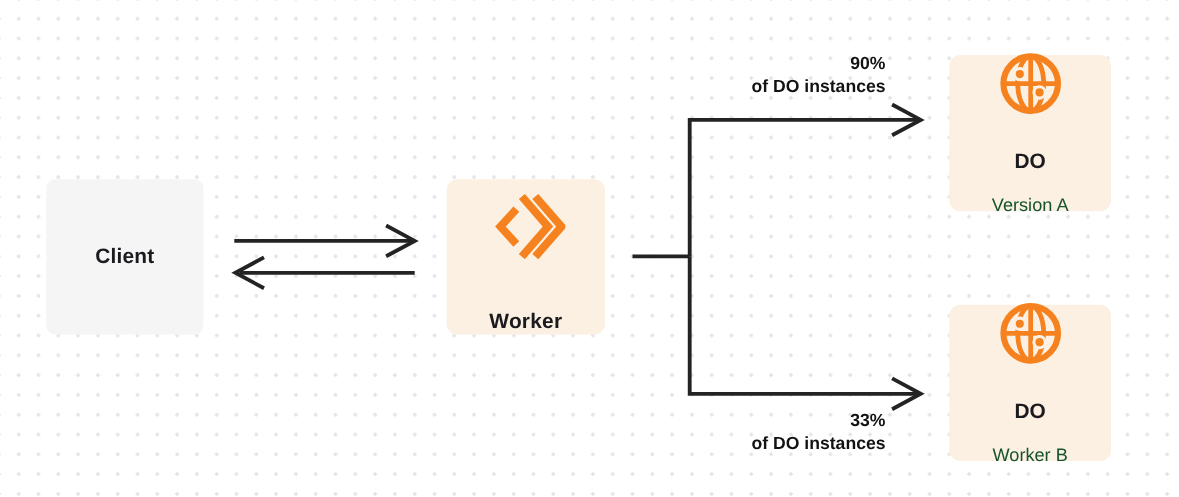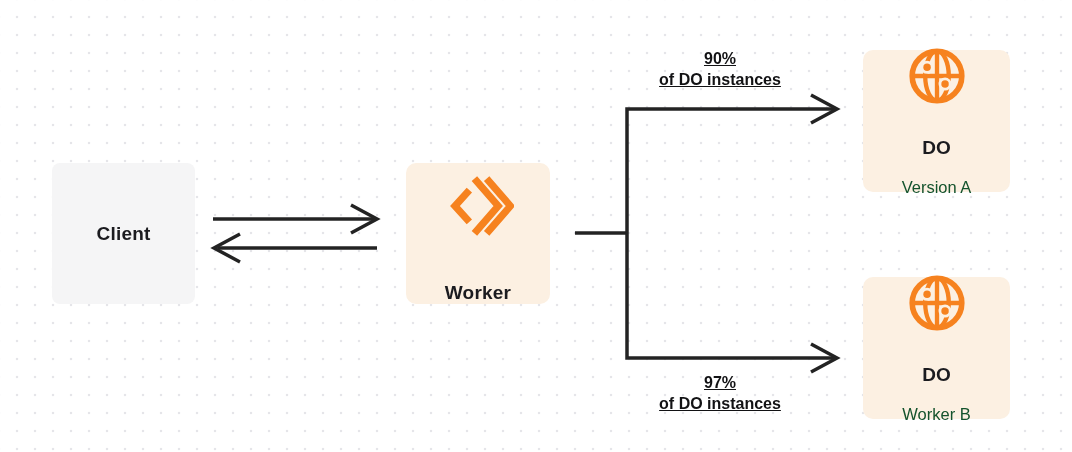--- a/index.html
+++ b/index.html
@@ -24,21 +24,21 @@
     display: flex;
     flex-direction: column;
     align-items: center;
     justify-content: center;
     box-sizing: border-box;
     gap: 16px;
   }
   .node-gray { background: #f5f5f6; border-radius: 8px; }
   .node-cream { background: #fcf0e2; }
 
-  .client-box { left: 52px; top: 163px; width: 143px; height: 141px; }
+  .client-box { left: 42px; top: 163px; width: 143px; height: 141px; }
   .worker-box { left: 406px; top: 163px; width: 144px; height: 141px; padding-top: 6px; }
   .do-a-box   { left: 863px; top: 50px;  width: 147px; height: 142px; }
   .do-b-box   { left: 863px; top: 277px; width: 147px; height: 142px; }
 
   .node-label {
     font-size: 19px;
     font-weight: bold;
     color: #1b1b1f;
     letter-spacing: 0.2px;
   }
@@ -70,26 +70,25 @@
   .connector-svg {
     position: absolute;
     left: 0;
     top: 0;
     pointer-events: none;
   }
 
   .pct-label {
     position: absolute;
     width: 170px;
-    text-align: center;
+    text-align: right;
     font-size: 16px;
     font-weight: 600;
     color: #121214;
     line-height: 21px;
-    text-decoration: underline;
   }
   .pct-top    { left: 635px; top: 48px; }
   .pct-bottom { left: 635px; top: 372px; }
 </style>
 </head>
 <body>
 
 <div class="canvas">
 
   <svg class="connector-svg" width="1072" height="452" viewBox="0 0 1072 452">
@@ -162,17 +161,17 @@
     </span>
     <span class="do-title">DO</span>
     <span class="do-subtitle">Worker B</span>
   </div>
 
   <div class="pct-label pct-top">
     <div>90%</div>
     <div>of DO instances</div>
   </div>
   <div class="pct-label pct-bottom">
-    <div>97%</div>
+    <div>33%</div>
     <div>of DO instances</div>
   </div>
 
 </div>
 
 </body></html>

